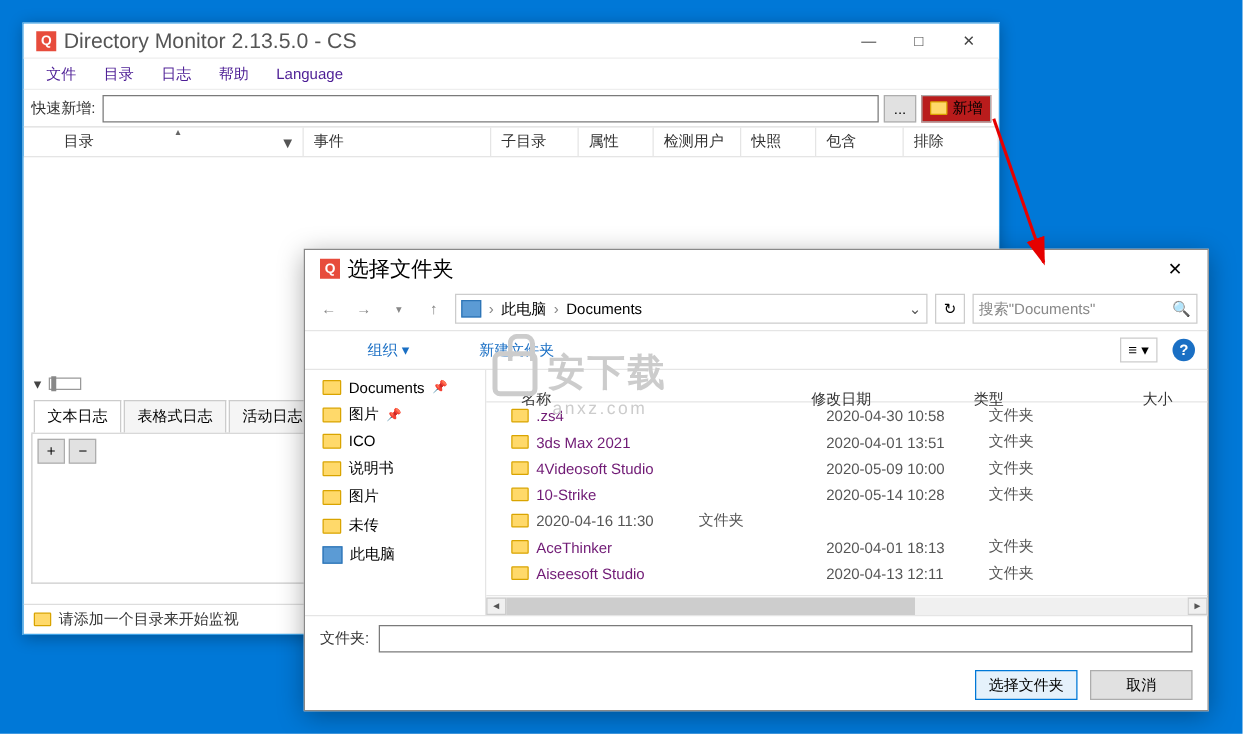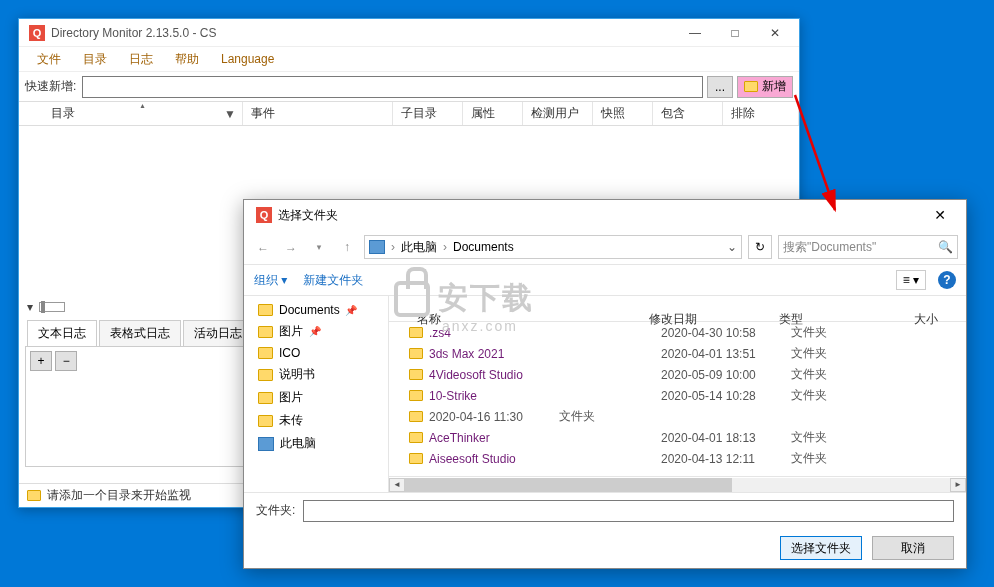--- a/index.html
+++ b/index.html
@@ -2,31 +2,31 @@
 <html><head>
 <meta charset="utf-8">
 <style>
 * { box-sizing: border-box; margin: 0; padding: 0; font-family: "Microsoft YaHei", "Segoe UI", sans-serif; font-size: 12px; }
 body { background: #0078d7; width: 994px; height: 587px; position: relative; overflow: hidden; }
 
 
 .main-window { position: absolute; left: 18px; top: 18px; width: 782px; height: 490px; background: #fff; border: 1px solid #3ca1e6; box-shadow: 0 2px 12px rgba(0,0,0,.3); }
 .titlebar { height: 28px; background: #fff; display: flex; align-items: center; padding: 0 4px; border-bottom: 1px solid #eee; }
 .app-icon { width: 16px; height: 16px; background: #e74c3c; margin: 0 6px; display: flex; align-items: center; justify-content: center; color: #fff; font-weight: bold; font-size: 11px; }
-.title-text { flex: 1; color: #555; font-size: 12px; }
+.title-text { flex: 1; color: #555; font-size: 17px; }
 .win-btn { width: 40px; height: 28px; display: flex; align-items: center; justify-content: center; color: #444; cursor: pointer; }
 
 .menubar { height: 24px; display: flex; align-items: center; padding: 0 8px; gap: 2px; }
-.menu-item { padding: 3px 10px; color: #a16207; cursor: pointer; }
+.menu-item { padding: 3px 10px; color: #4c1d95; cursor: pointer; }
 
 .quick-row { height: 30px; display: flex; align-items: center; padding: 2px 6px; gap: 4px; border-top: 1px solid #eee; }
 .quick-label { color: #333; padding-right: 2px; }
 .quick-input { flex: 1; height: 22px; border: 1px solid #7a7a7a; padding: 0 4px; }
 .dotbtn { width: 26px; height: 22px; border: 1px solid #adadad; background: #e1e1e1; display: flex; align-items: center; justify-content: center; cursor: pointer; }
-.newbtn { width: 56px; height: 22px; border: 1px solid #adadad; background: #f9a8d4; display: flex; align-items: center; justify-content: center; gap: 4px; cursor: pointer; }
+.newbtn { width: 56px; height: 22px; border: 1px solid #adadad; background: #b91c1c; display: flex; align-items: center; justify-content: center; gap: 4px; cursor: pointer; }
 .folder-glyph { width: 14px; height: 11px; background: #ffd96a; border: 1px solid #d9a400; border-radius: 1px; }
 
 .cols { height: 25px; display: flex; align-items: center; border-top: 1px solid #ddd; border-bottom: 1px solid #ddd; padding-left: 6px; }
 .col { border-right: 1px solid #e5e5e5; height: 100%; display: flex; align-items: center; padding: 0 8px; color: #333; }
 .col-dir { width: 200px; position: relative; }
 .col-filter { position: absolute; right: 6px; top: 50%; transform: translateY(-50%); color: #555; }
 .col-dir .sort { position: absolute; left: 50%; top: -1px; transform: translateX(-50%); font-size: 8px; color: #666; }
 
 .body-area { height: 170px; background: #fff; }
 .slider-ctrl { padding: 4px 8px; display: flex; align-items: center; gap: 6px; color: #444; }
@@ -52,21 +52,21 @@
 .addr { flex: 1; height: 24px; border: 1px solid #ccc; display: flex; align-items: center; padding: 0 4px; gap: 6px; }
 .pc-icon { width: 16px; height: 14px; background: #5b9bd5; border: 1px solid #2e75b6; }
 .crumb { color: #000; }
 .crumb-sep { color: #888; }
 .addr-dd { margin-left: auto; color: #555; }
 .refresh { width: 24px; height: 24px; border: 1px solid #ccc; display: flex; align-items: center; justify-content: center; cursor: pointer; }
 .search { width: 180px; height: 24px; border: 1px solid #ccc; display: flex; align-items: center; padding: 0 4px; color: #888; }
 .search-ico { margin-left: auto; color: #666; }
 
 .toolbar { height: 32px; border-top: 1px solid #e5e5e5; border-bottom: 1px solid #e5e5e5; display: flex; align-items: center; padding: 0 10px; gap: 16px; }
-.tb-link { color: #1a6fc4; cursor: pointer; }
+.tb-link { color: #1a6fc4; cursor: pointer; margin-left: 40px; }
 .tb-right { margin-left: auto; display: flex; align-items: center; gap: 12px; }
 .view-btn { border: 1px solid #ccc; padding: 2px 6px; display: flex; align-items: center; gap: 4px; cursor: pointer; }
 .help-ico { width: 18px; height: 18px; border-radius: 50%; background: #1a6fc4; color: #fff; display: flex; align-items: center; justify-content: center; font-weight: bold; cursor: pointer; }
 
 .dlg-body { flex: 1; display: flex; min-height: 0; position: relative; }
 .tree { width: 145px; border-right: 1px solid #e5e5e5; padding: 4px 0; overflow: hidden; }
 .tree-item { display: flex; align-items: center; gap: 6px; padding: 3px 8px 3px 14px; cursor: pointer; }
 .tree-item .folder-glyph { width: 15px; height: 12px; }
 .pin { color: #666; font-size: 10px; }
 .cloud-ico { width: 15px; height: 12px; border: 1.5px solid #1a6fc4; border-radius: 6px; }

